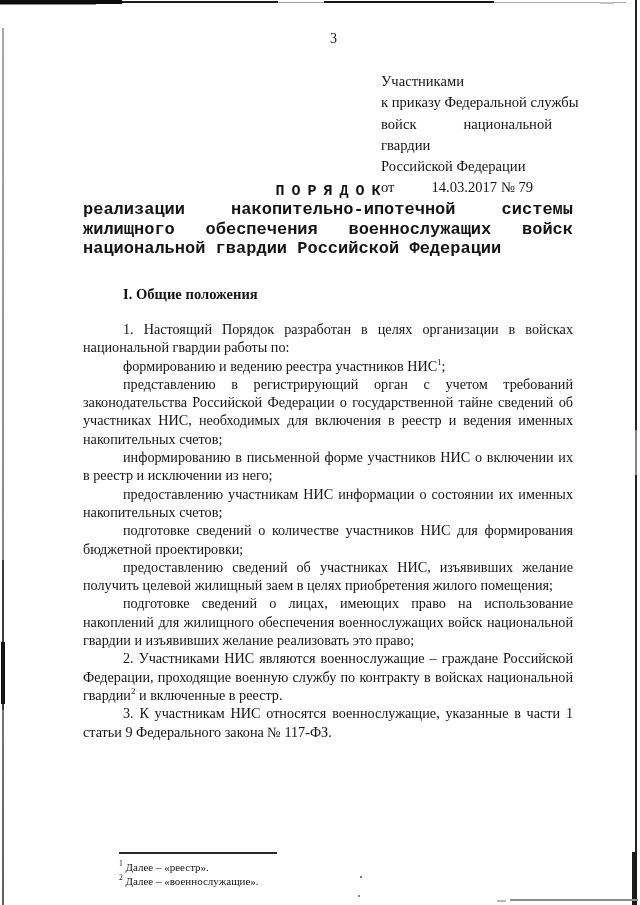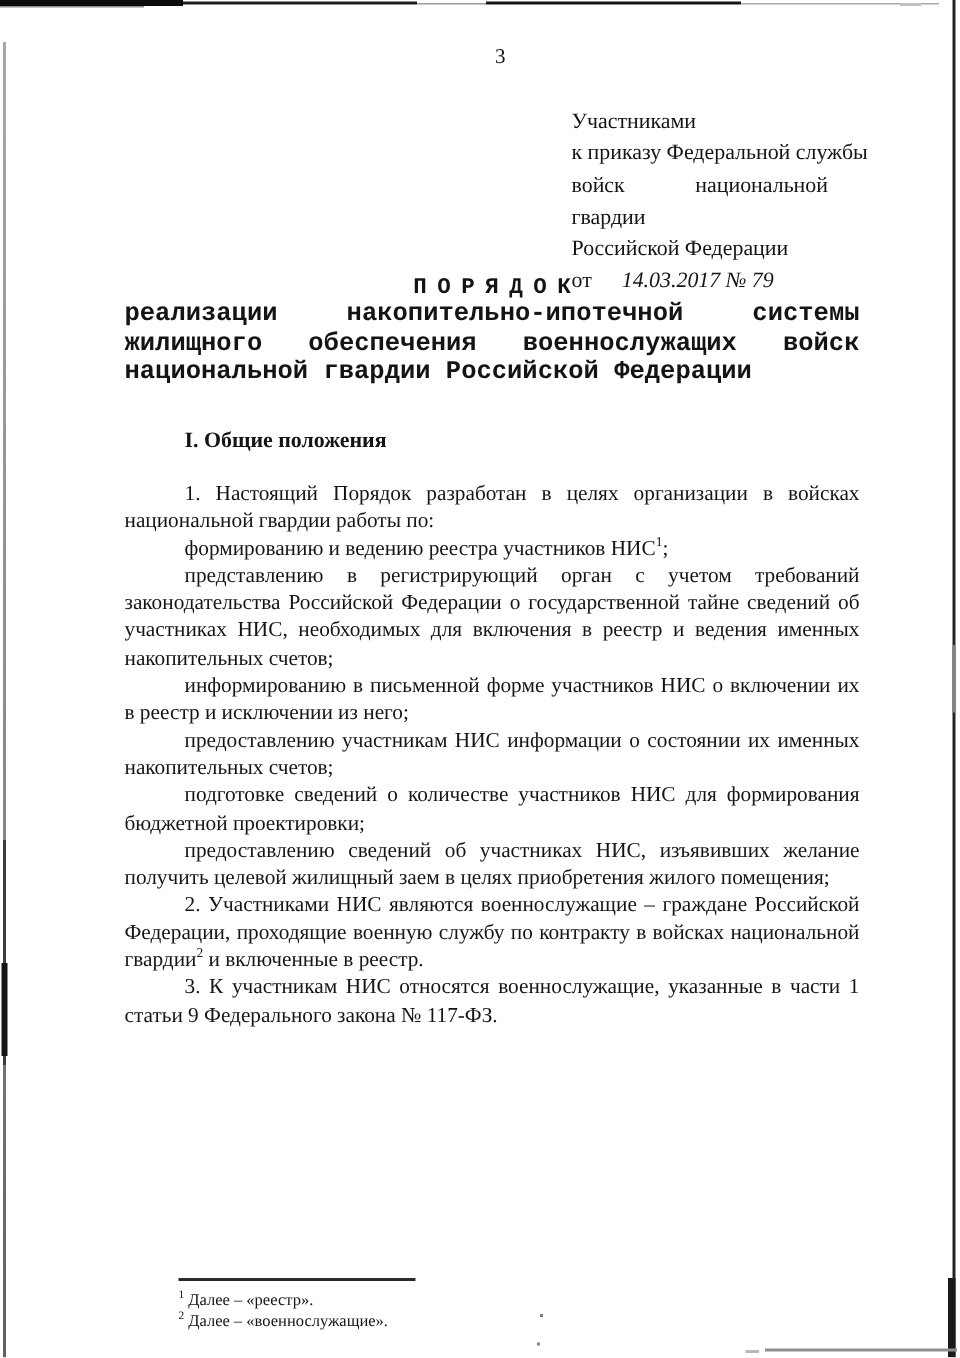--- a/index.html
+++ b/index.html
@@ -29,21 +29,21 @@
 
   
   .page-number{position:absolute;left:330px;top:31px;font-size:14px;}
   .header-block{
     position:absolute;left:381px;top:71px;width:171px;
     font-size:14.6px;line-height:21.3px;white-space:normal;
   }
   .header-line{white-space:nowrap;}
   .header-line.justify-last{white-space:normal;text-align:justify;text-align-last:justify;}
   .date-line{white-space:nowrap;}
-  .date-line .date-val{margin-left:20px;font-style:italic;}
+  .date-line .date-val{margin-left:37px;}
 
   .doc-title{position:absolute;left:83px;top:183px;width:490px;font-weight:bold;font-family:Liberation Mono, monospace;}
   .title-heading{text-align:center;font-size:15px;letter-spacing:7px;text-indent:7px;}
   .title-subtitle{margin-top:0;font-size:17px;line-height:19.5px;text-align:justify;}
 
   .section-heading{position:absolute;left:123px;top:286px;font-size:14.6px;font-weight:bold;text-align:center;}
 
   .doc-body{
     position:absolute;left:83px;top:320px;width:490px;
     font-size:14.2px;line-height:18.3px;text-align:justify;
@@ -101,20 +101,21 @@
   <div class="section-heading">I. Общие положения</div>
 
   <div class="doc-body" id="doc-body">
       <p><span>1. Настоящий Порядок разработан в целях организации в войсках национальной гвардии работы по:</span></p>
       <p><span>формированию и ведению реестра участников НИС</span><sup>1</sup><span>;</span></p>
       <p><span>представлению в регистрирующий орган с учетом требований законодательства Российской Федерации о государственной тайне сведений об участниках НИС, необходимых для включения в реестр и ведения именных накопительных счетов;</span></p>
       <p><span>информированию в письменной форме участников НИС о включении их в реестр и исключении из него;</span></p>
       <p><span>предоставлению участникам НИС информации о состоянии их именных накопительных счетов;</span></p>
       <p><span>подготовке сведений о количестве участников НИС для формирования бюджетной проектировки;</span></p>
       <p><span>предоставлению сведений об участниках НИС, изъявивших желание получить целевой жилищный заем в целях приобретения жилого помещения;</span></p>
+      <p><span>подготовке сведений о лицах, имеющих право на использование накоплений для жилищного обеспечения военнослужащих войск национальной гвардии и изъявивших желание реализовать это право;</span></p>
       <p><span>2. Участниками НИС являются военнослужащие – граждане Российской Федерации, проходящие военную службу по контракту в войсках национальной гвардии</span><sup>2</sup><span> и включенные в реестр.</span></p>
       <p><span>3. К участникам НИС относятся военнослужащие, указанные в части 1 статьи 9 Федерального закона № 117-ФЗ.</span></p>
     </div>
 
   <div class="footnote-area">
     <div class="footnote-rule"></div>
     <div id="footnotes">
         <div class="footnote"><sup>1</sup> Далее – «реестр».</div>
         <div class="footnote"><sup>2</sup> Далее – «военнослужащие».</div>
       </div>

